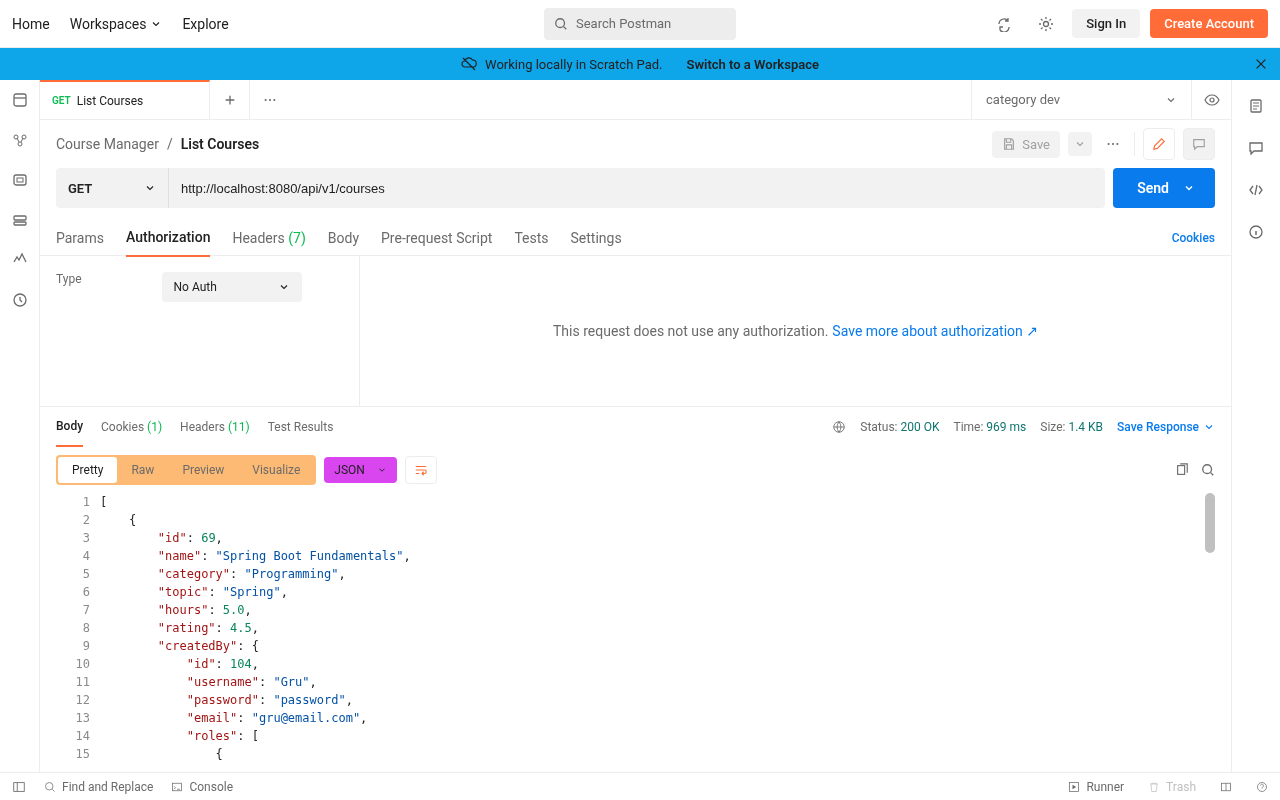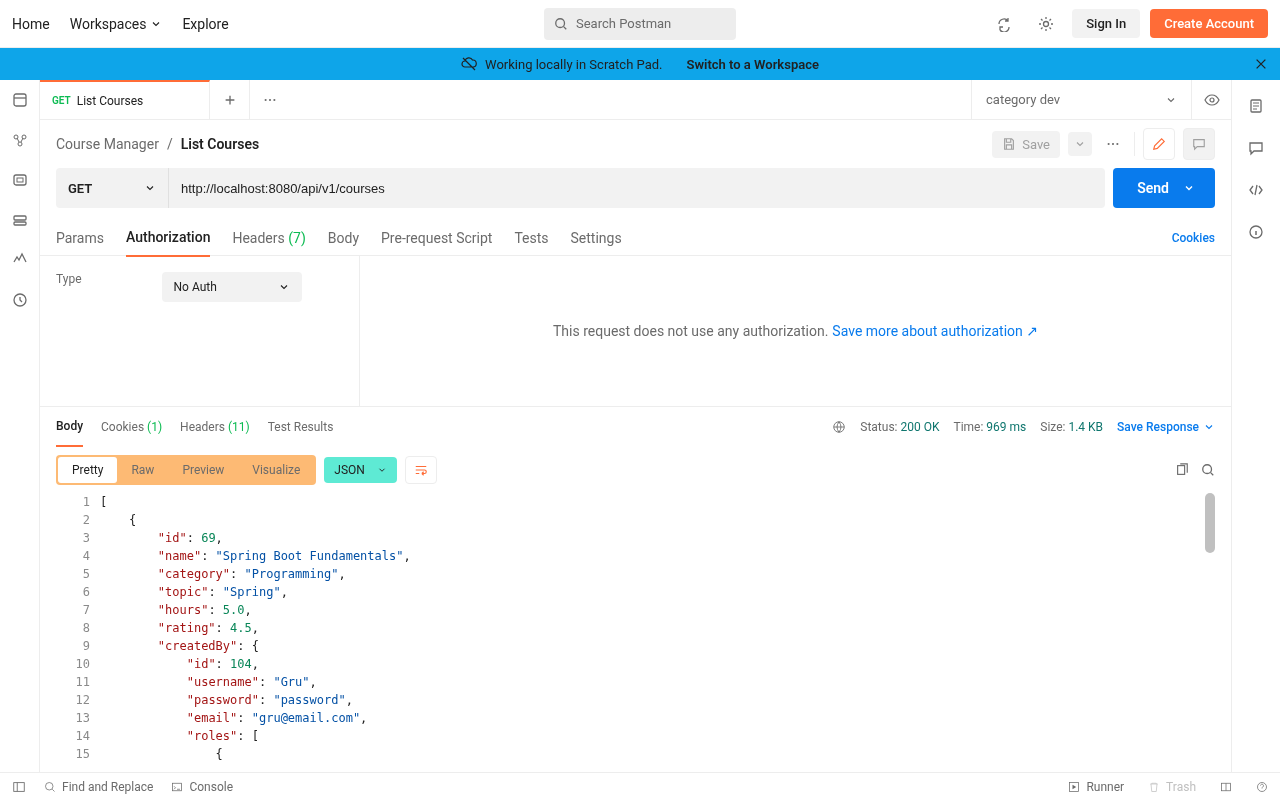--- a/index.html
+++ b/index.html
@@ -322,21 +322,21 @@
       border-radius: 3px;
       cursor: pointer;
     }
     .view-btn.active {
       background: #fff;
       color: #212121;
     }
     .lang-select {
       margin-left: 8px;
       padding: 6px 10px;
-      background: #5eead4;
+      background: #d946ef;
       border-radius: 4px;
       font-size: 12px;
       display: flex; align-items: center; gap: 12px;
       cursor: pointer;
     }
     .wrap-btn {
       margin-left: 8px;
       padding: 6px 8px;
       border: 1px solid #ededed;
       border-radius: 4px;

